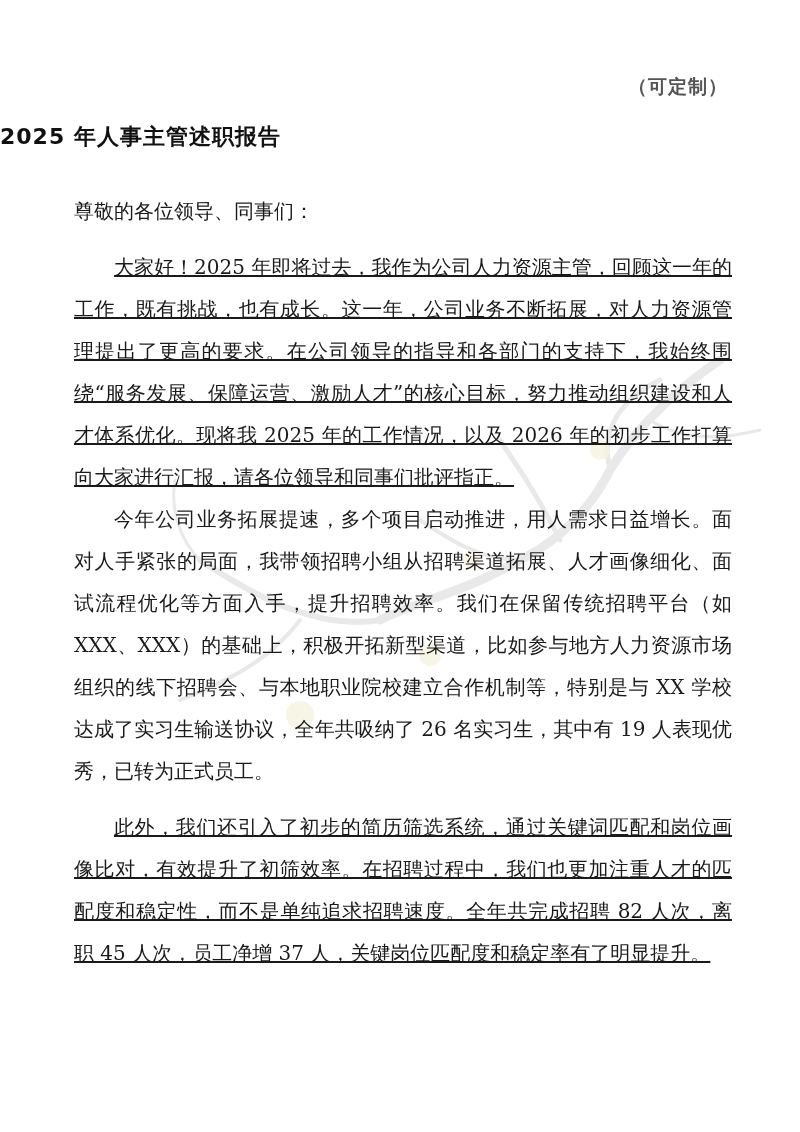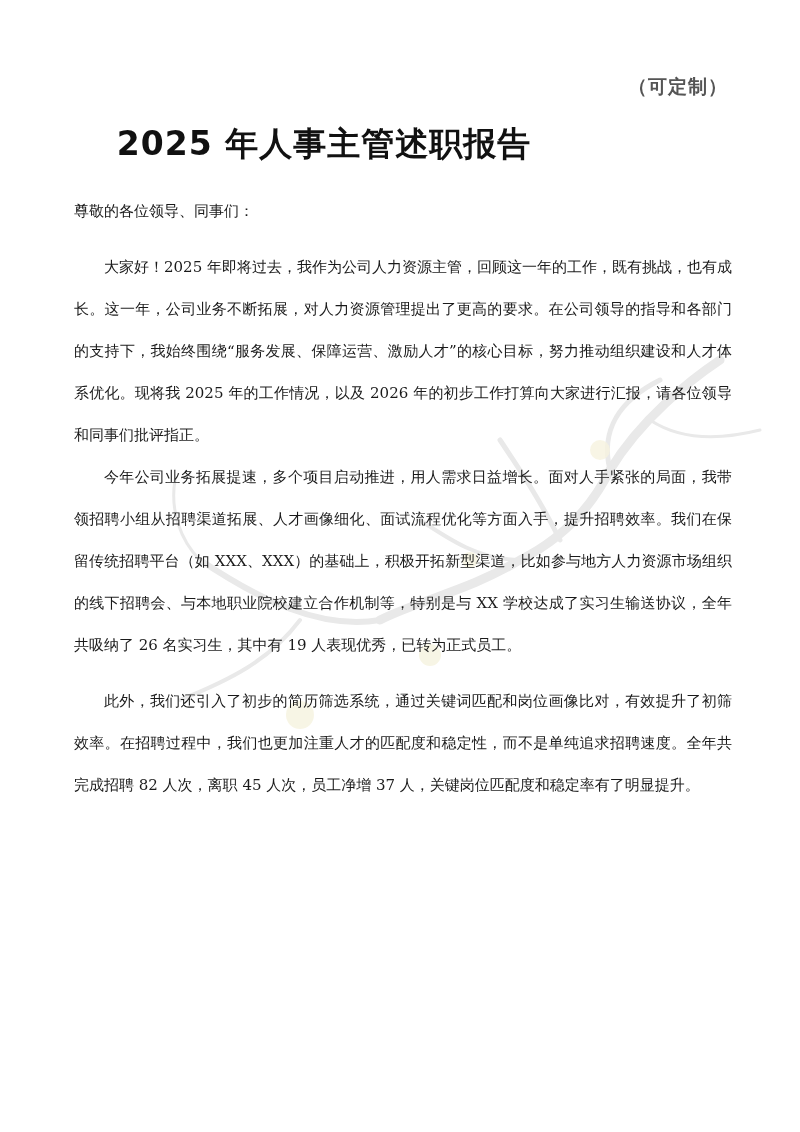--- a/index.html
+++ b/index.html
@@ -6,34 +6,34 @@
     body {
       width: 800px; height: 1132px; background: #ffffff; position: relative; overflow: hidden;
       font-family: "DejaVu Serif", "Liberation Serif", serif; color: #1a1a1a;
     }
     .watermark { position: absolute; left: 0; top: 0; width: 800px; height: 1132px; pointer-events: none; }
     .tag {
       position: absolute; top: 62px; left: 628px; font-family: "DejaVu Sans", "Liberation Sans", sans-serif;
       font-size: 19px; font-weight: bold; color: #555; letter-spacing: 1px; margin-top: 12px;
     }
     .title {
-      position: absolute; top: 122px; left: 0; width: 648px; text-align: center;
-      font-family: "DejaVu Sans", "Liberation Sans", sans-serif; font-weight: bold; font-size: 33px; color: #111;
+      position: absolute; top: 122px; left: 0; width: 648px; 
+      font-family: "DejaVu Sans", "Liberation Sans", sans-serif; font-weight: bold; font-size: 22px; color: #111;
       letter-spacing: 1px;
     }
     .content {
       position: absolute; left: 74px; top: 190px; width: 658px;
-      font-size: 15px; line-height: 42px; text-align: justify; text-justify: inter-character;
+      font-size: 20px; line-height: 42px; text-align: justify; text-justify: inter-character;
     }
     .content p { margin: 0; }
     .greet { }
     .indent { text-indent: 2em; }
     .h1 { text-indent: 2em; font-weight: bold; margin-top: 8px !important; }
     .h2 { text-indent: 1em; margin-top: 2px !important; }
-    .gap { margin-top: 14px !important; }
+    .gap { margin-top: 14px !important; text-decoration: underline; }
   </style>
 </head>
 <body>
 
 <svg class="watermark" viewBox="0 0 800 1132" xmlns="http://www.w3.org/2000/svg">
   <g fill="none" stroke="#e9e9e9" stroke-linecap="round">
     <path d="M720 360 C 690 380, 640 420, 610 470 C 590 510, 560 540, 520 560 C 470 590, 420 600, 380 620" stroke-width="9"></path>
     <path d="M610 470 C 600 430, 620 400, 660 380" stroke-width="5"></path>
     <path d="M560 540 C 540 500, 520 470, 500 440" stroke-width="5"></path>
     <path d="M520 560 C 480 560, 450 540, 420 520" stroke-width="4"></path>

